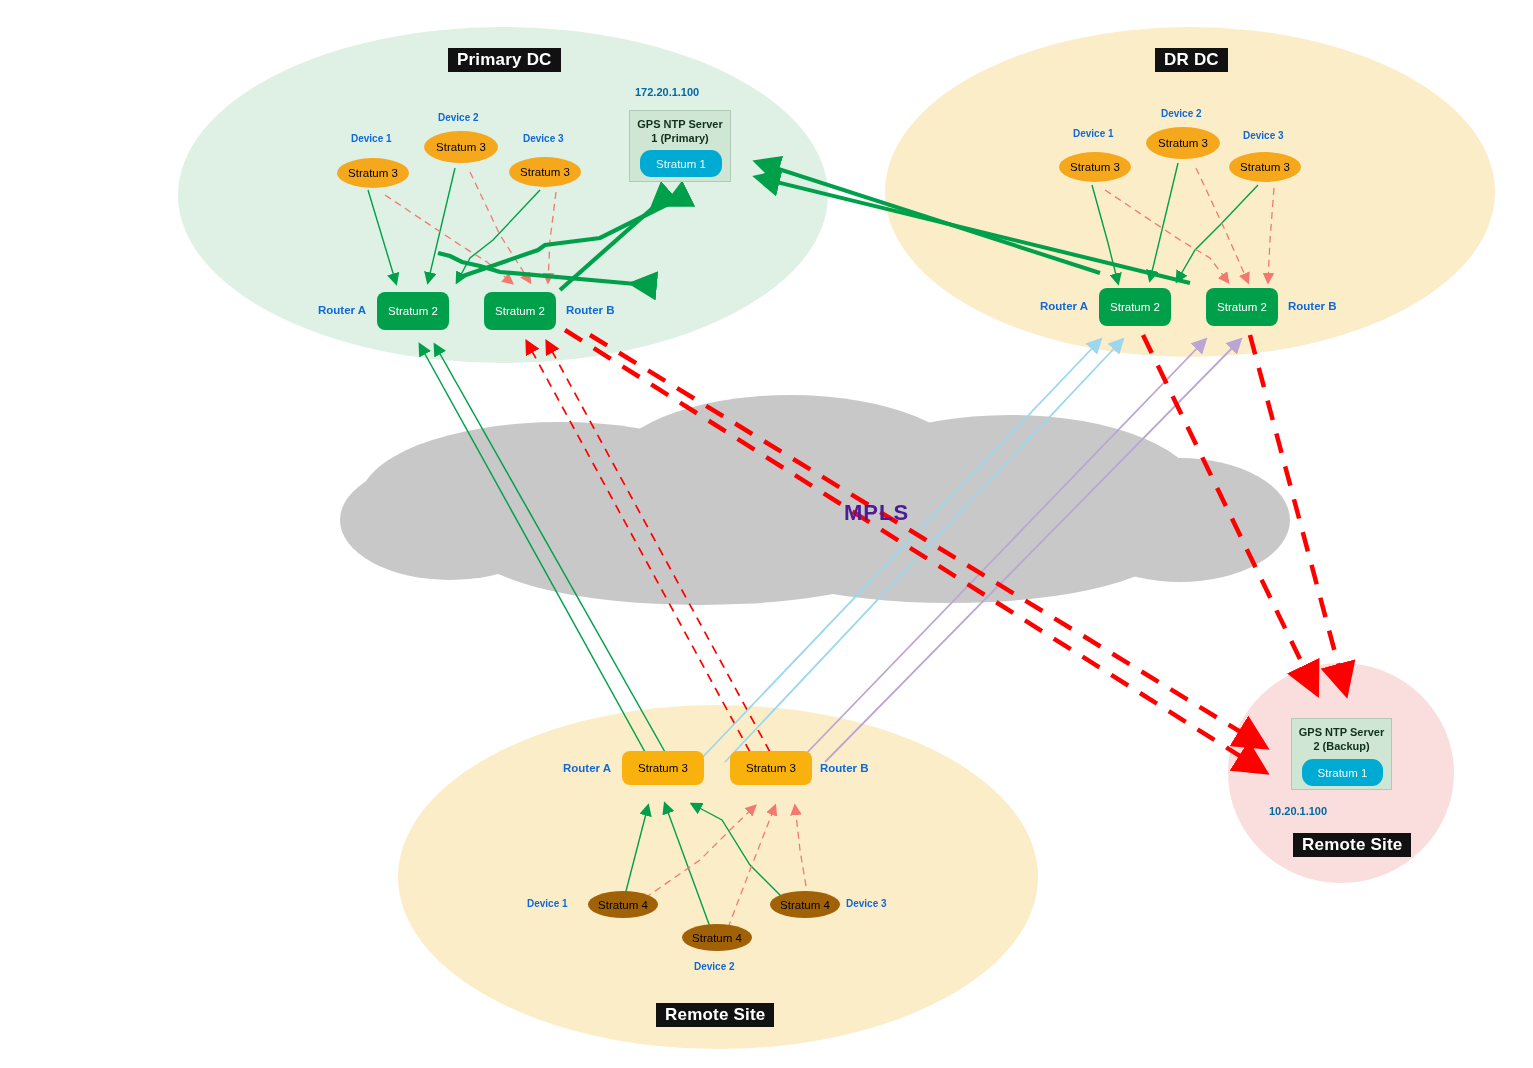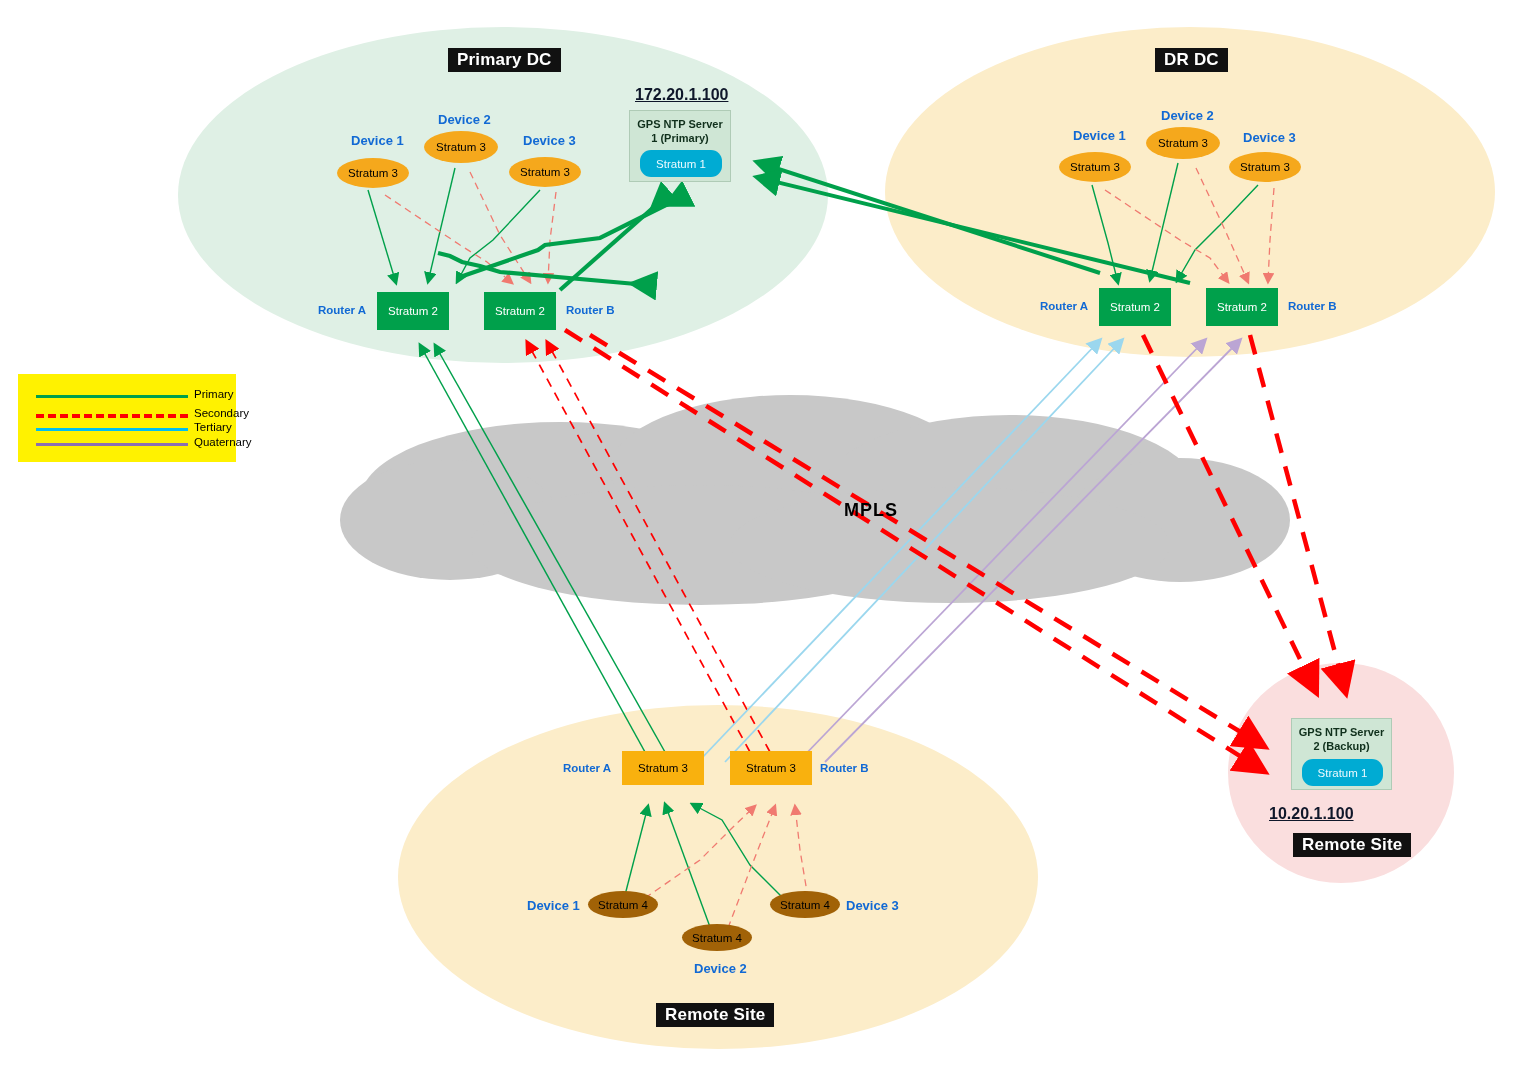--- a/index.html
+++ b/index.html
@@ -4,49 +4,49 @@
 <style>
   html,body{margin:0;padding:0;background:#ffffff;}
   body{width:1533px;height:1068px;overflow:hidden;
        font-family:"Liberation Sans",sans-serif;}
   #stage{position:relative;width:1533px;height:1044px;}
   svg#canvas{position:absolute;left:0;top:0;width:1533px;height:1068px;}
 
   .zone-title{position:absolute;background:#111111;color:#ffffff;
        font-weight:bold;letter-spacing:.2px;padding:3px 9px;
        font-size:17px;line-height:18px;white-space:nowrap;}
-  .dev-label{position:absolute;color:#1169d4;font-weight:bold;font-size:13px;
+  .dev-label{position:absolute;color:#1169d4;font-weight:bold;font-size:10px;
        white-space:nowrap;}
   .rtr-label{position:absolute;color:#1169d4;font-weight:bold;font-size:11.5px;
        white-space:nowrap;}
-  .ip-label{position:absolute;color:#0f172a;font-weight:bold;font-size:16px;
-       white-space:nowrap;text-decoration:underline;}
+  .ip-label{position:absolute;color:#0369a1;font-weight:bold;font-size:11px;
+       white-space:nowrap;}
 
   .node{position:absolute;display:flex;align-items:center;justify-content:center;
-       text-align:center;white-space:nowrap;}
+       text-align:center;white-space:nowrap;border-radius:8px;}
   .ellipse-node{border-radius:50%;font-size:11.5px;color:#000;}
   .ell-orange{background:#F5A81C;}
   .ell-yellow{background:#a16207;}
   .rect-node{font-size:11.5px;}
   .rtr-green{background:#00A04B;color:#ffffff;}
   .rtr-orange{background:#F9B10E;color:#000000;}
 
   .gps-box{position:absolute;background:#CFE6D5;border:1px solid #AFCBB6;
        box-sizing:border-box;}
   .gps-title{position:absolute;left:0;right:0;text-align:center;color:#10301c;
        font-size:11px;font-weight:bold;line-height:14px;}
   .stratum1{position:absolute;background:#00ABD3;color:#eafaff;font-size:11.5px;
        display:flex;align-items:center;justify-content:center;border-radius:11px;}
 
   .legend{position:absolute;background:#FFF200;box-sizing:border-box;}
   .legend-row{position:absolute;left:0;right:0;height:16px;}
   .legend-line{position:absolute;left:18px;width:152px;top:7px;height:0;}
   .legend-text{position:absolute;left:176px;top:0px;font-size:11.5px;color:#000;}
 
-  .mpls-text{position:absolute;color:#000000;font-size:18px;font-weight:bold;
+  .mpls-text{position:absolute;color:#4c1d95;font-size:22px;font-weight:bold;
        letter-spacing:1px;}
 </style>
 </head>
 <body>
 
 <div id="stage">
 
   <svg id="canvas" viewBox="0 0 1533 1068">
     <defs>
       <marker id="ah-green" markerWidth="9" markerHeight="9" refX="7" refY="4.5" orient="auto">
@@ -194,38 +194,20 @@
   <div class="node ellipse-node ell-orange" style="left:1229px;top:152px;width:72px;height:30px;">Stratum 3</div>
 
   <div class="rtr-label" style="left:1040px;top:300px;">Router A</div>
   <div class="node rect-node rtr-green" style="left:1099px;top:288px;width:72px;height:38px;">Stratum 2</div>
 
   <div class="node rect-node rtr-green" style="left:1206px;top:288px;width:72px;height:38px;">Stratum 2</div>
   <div class="rtr-label" style="left:1288px;top:300px;">Router B</div>
 
   <div class="mpls-text" style="left:844px;top:500px;">MPLS</div>
 
-  <div class="legend" style="left:18px;top:374px;width:218px;height:88px;">
-    <div class="legend-row" style="top:14px;">
-      <div class="legend-line" style="border-top:3px solid #00A04B;"></div>
-      <div class="legend-text">Primary</div>
-    </div>
-    <div class="legend-row" style="top:33px;">
-      <div class="legend-line" style="border-top:4px dashed #FF0000;"></div>
-      <div class="legend-text">Secondary</div>
-    </div>
-    <div class="legend-row" style="top:47px;">
-      <div class="legend-line" style="border-top:3px solid #00BFF0;"></div>
-      <div class="legend-text">Tertiary</div>
-    </div>
-    <div class="legend-row" style="top:62px;">
-      <div class="legend-line" style="border-top:3px solid #8C6FB0;"></div>
-      <div class="legend-text">Quaternary</div>
-    </div>
-  </div>
 
   <div class="rtr-label" style="left:563px;top:762px;">Router A</div>
   <div class="node rect-node rtr-orange" style="left:622px;top:751px;width:82px;height:34px;">Stratum 3</div>
 
   <div class="node rect-node rtr-orange" style="left:730px;top:751px;width:82px;height:34px;">Stratum 3</div>
   <div class="rtr-label" style="left:820px;top:762px;">Router B</div>
 
   <div class="dev-label" style="left:527px;top:898px;">Device 1</div>
   <div class="node ellipse-node ell-yellow" style="left:588px;top:891px;width:70px;height:27px;">Stratum 4</div>
 

